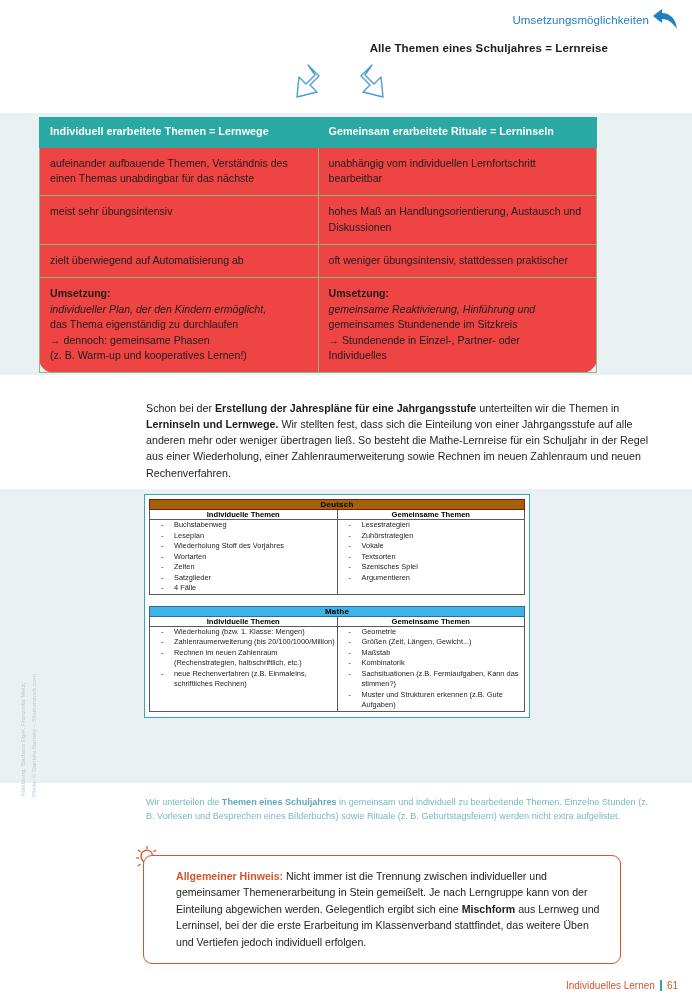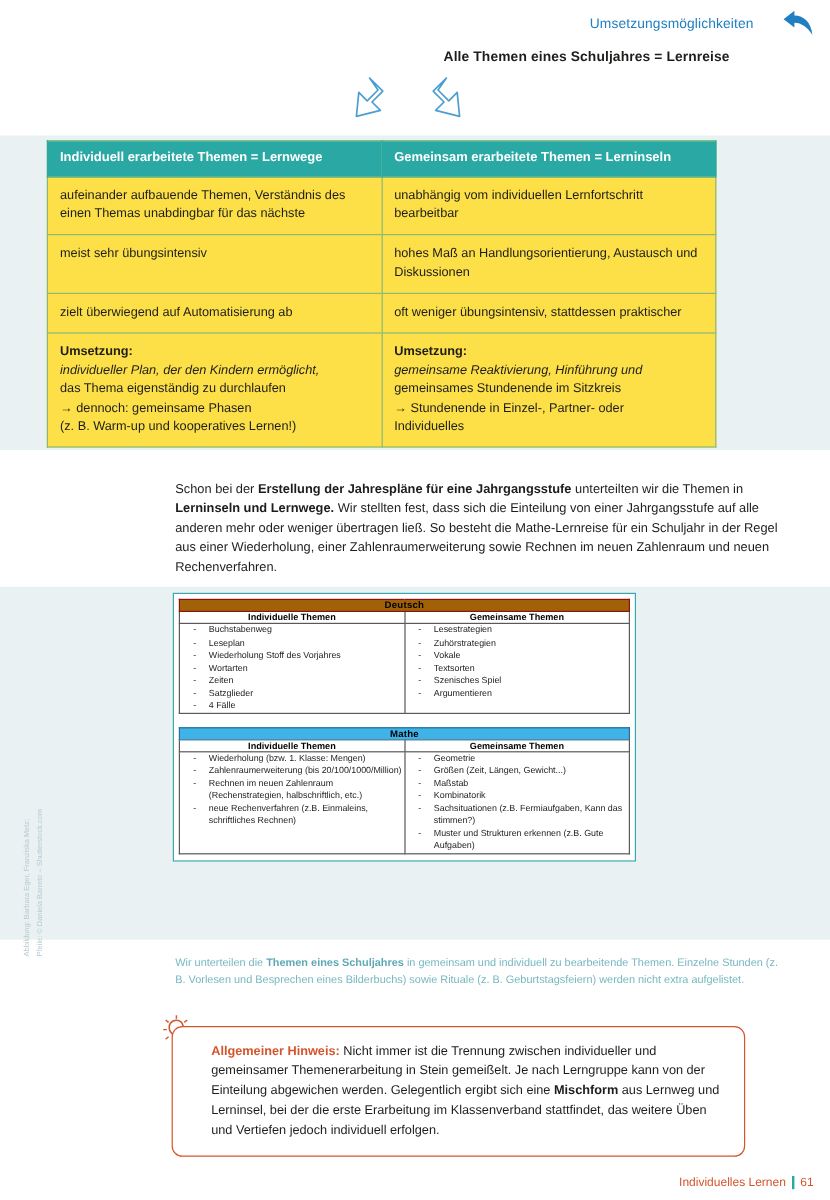--- a/index.html
+++ b/index.html
@@ -12,39 +12,40 @@
     overflow:hidden;
   }
   .page{position:relative;width:692px;height:1000px;}
 
   
   .band{position:absolute;left:0;width:692px;background:#e9f1f2;}
   .band-top{top:113px;height:262px;}
   .band-mid{top:489px;height:294px;}
 
   
-  .header{position:absolute;top:9px;right:14px;display:flex;align-items:center;gap:24px;}
+  .header{position:absolute;top:9px;right:14px;display:flex;align-items:center;gap:3px;}
   .header-label{
     color:#1f7fc0;font-size:11.5px;letter-spacing:.1px;
   }
   .header-arrow{width:26px;height:22px;display:block;}
 
   
   .fig-title{
     position:absolute;top:42px;left:0;width:592px;text-align:right;
     font-size:11.5px;font-weight:bold;color:#1d1d1b;letter-spacing:.1px;padding-left:16px;
   }
   .arrows{position:absolute;top:62px;left:0;width:692px;height:48px;}
 
   
   .cmp{
     position:absolute;left:39px;top:117px;width:558px;
     border-collapse:collapse;
-    background:#fde047;
+    background:#ef4444;
     table-layout:fixed;
+    border-radius:15px;
   }
   .cmp th,.cmp td{
     border:1px solid #8ab87e;
     vertical-align:top;
     padding:8px 10px 9px 10px;
     font-size:10.6px;
     line-height:1.45;
   }
   .cmp thead th{
     background:#2aa8a3;color:#ffffff;font-weight:bold;font-size:10.8px;
@@ -151,21 +152,21 @@
     </g>
     <g>
       <path d="M360 3 L349 14 L358 23 L351 30 L371 35 L369 15 L362 22 L353 13 Z" transform="translate(12,0)" fill="none" stroke="#4a9ed1" stroke-width="1.4" stroke-linejoin="round"></path>
     </g>
   </svg>
 
   <table class="cmp">
     <thead>
       <tr>
         <th>Individuell erarbeitete Themen = Lernwege</th>
-        <th>Gemeinsam erarbeitete Themen = Lerninseln</th>
+        <th>Gemeinsam erarbeitete Rituale = Lerninseln</th>
       </tr>
     </thead>
     <tbody>
       <tr>
         <td>aufeinander aufbauende Themen, Verständnis des einen Themas unabdingbar für das nächste</td>
         <td>unabhängig vom individuellen Lernfortschritt bearbeitbar</td>
       </tr>
       <tr>
         <td>meist sehr übungsintensiv</td>
         <td>hohes Maß an Handlungsorientierung, Austausch und Diskussionen</td>

